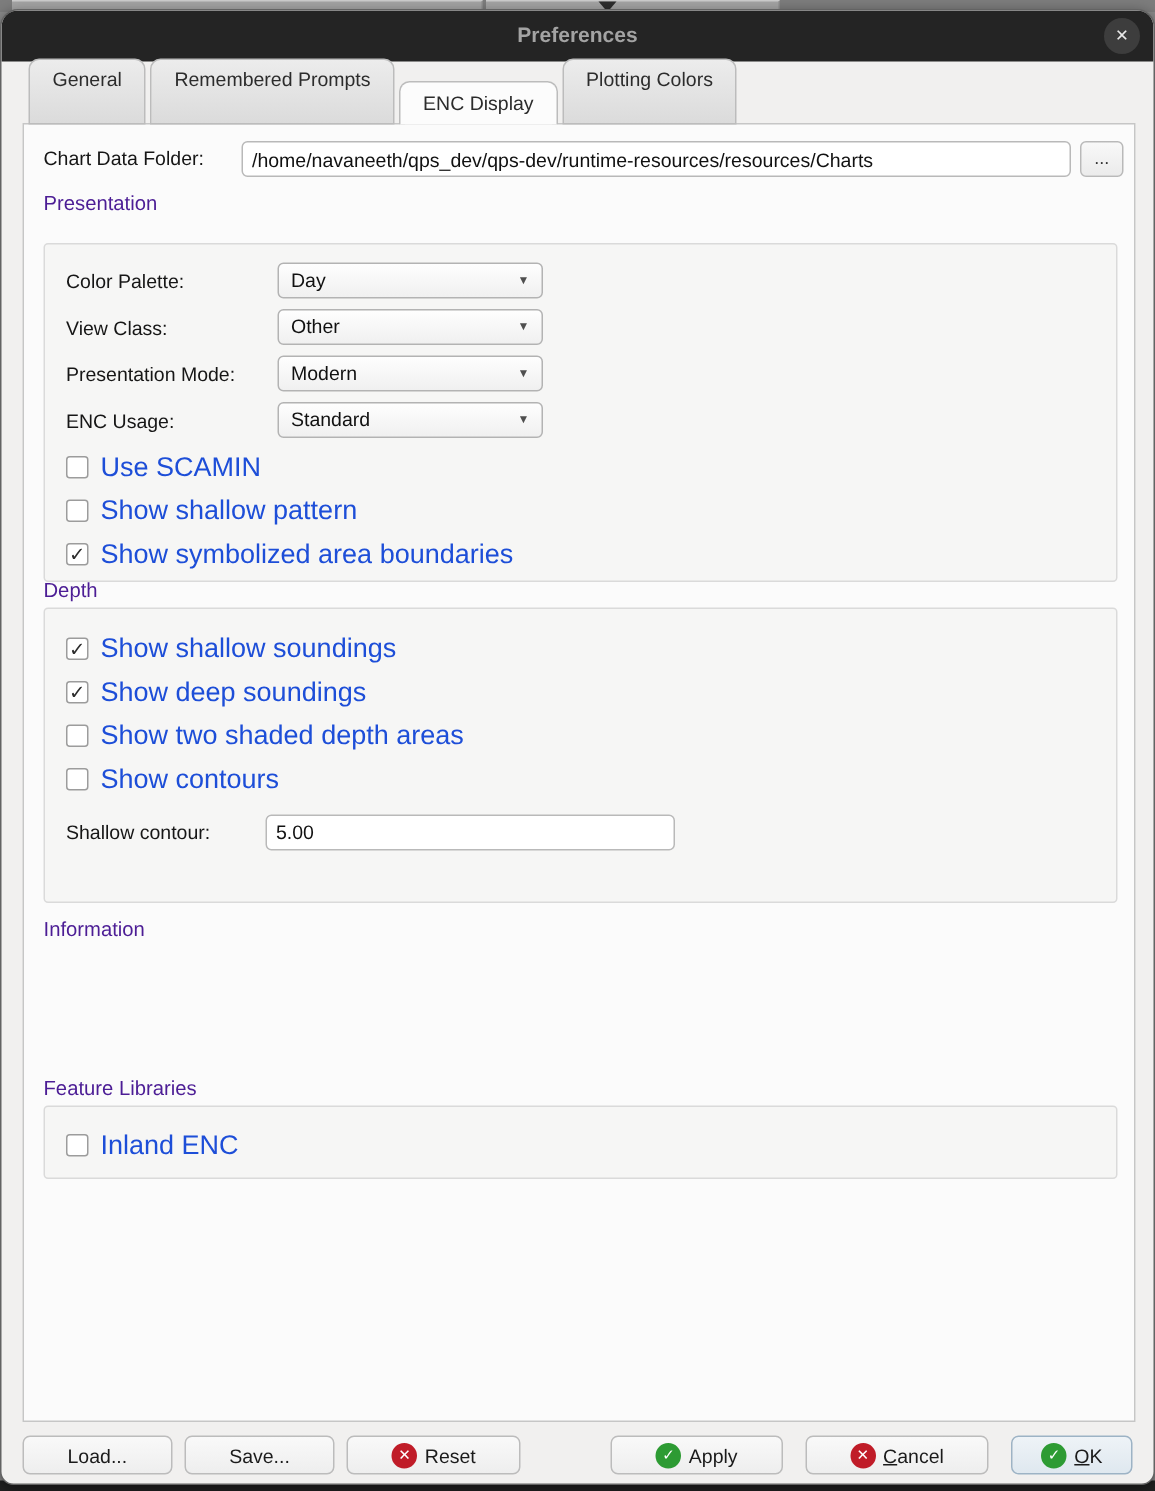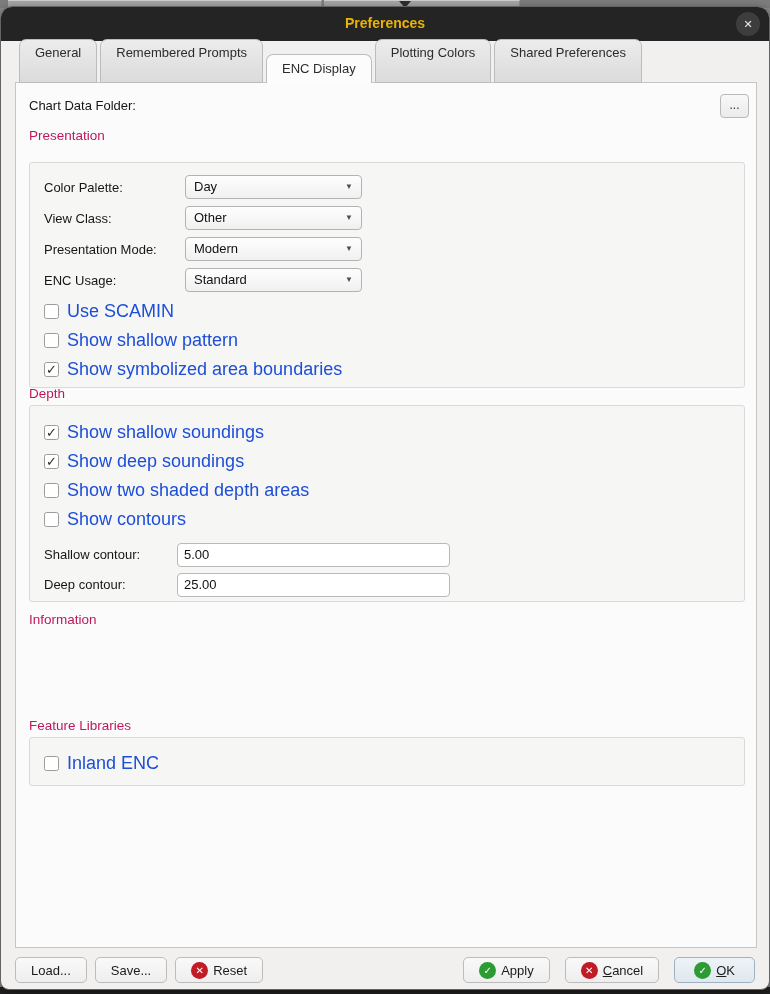--- a/index.html
+++ b/index.html
@@ -21,21 +21,21 @@
   .bg-strip-bottom { position:absolute; bottom:0; left:0; width:770px; height:7px; background:#222222; }
 
   
   .dialog {
     position:absolute; top:6px; left:0; width:770px; height:984px;
     background:#f1f0ef; border:1px solid #636363;
     border-radius:12px 12px 9px 9px; overflow:hidden;
     box-shadow:0 3px 10px rgba(0,0,0,0.45);
   }
   .titlebar { position:absolute; top:0; left:0; right:0; height:34px; background:#242424; }
-  .titlebar .title { text-align:center; color:#eab308; font-weight:bold; font-size:14px; line-height:33px; }
+  .titlebar .title { text-align:center; color:#a3a3a3; font-weight:bold; font-size:14px; line-height:33px; }
   .close-btn {
     position:absolute; right:9px; top:5px; width:24px; height:24px; border-radius:50%;
     background:#3d3d3d; color:#e9e9e9; font-size:11px; line-height:24px; text-align:center; cursor:pointer;
   }
 
   
   .tabs { position:absolute; left:18px; top:47px; height:29px; display:flex; align-items:flex-end; z-index:3; }
   .tab {
     height:44px; line-height:25px; padding:0 15px; font-size:13px; color:#2c2c2c;
     background:linear-gradient(#ececec,#dbdbdb);
@@ -55,21 +55,21 @@
     border:1px solid #b9b9b9; border-radius:4px; background:#ffffff;
     font-family:"Liberation Sans","DejaVu Sans",sans-serif; font-size:13px; color:#111; padding:0 6px; outline:none;
   }
   .chart-input { position:absolute; left:145px; top:11px; width:553px; height:24px; }
   .browse-btn {
     position:absolute; left:704px; top:11px; width:29px; height:24px;
     background:linear-gradient(#f8f8f8,#ebebeb); border:1px solid #b9b9b9; border-radius:4px;
     font-size:12px; color:#333; text-align:center; line-height:20px; cursor:pointer;
   }
 
-  .section-title { position:absolute; left:13px; font-size:13.5px; color:#be185d; }
+  .section-title { position:absolute; left:13px; font-size:13.5px; color:#4c1d95; }
   .st-presentation { top:45px; }
   .st-depth { top:303px; }
   .st-information { top:529px; }
   .st-features { top:635px; }
 
   .group {
     position:absolute; left:13px; width:716px;
     background:#f6f6f5; border:1px solid #dadada; border-radius:3px;
   }
   .g-presentation { top:64px;  height:226px;margin-top:15px; }
@@ -94,21 +94,21 @@
   .check-label { font-size:18px; color:#1d4ed8; white-space:nowrap; }
 
   .field-row { position:absolute; left:14px; height:39px; display:flex; align-items:center; }
   .field-row .row-label { width:133px; font-size:13px; color:#161616; }
   .field-input { width:273px; height:24px; }
 
   
   .footer-left  { position:absolute; left:14px;  top:950px; display:flex; gap:8px;  z-index:2; }
   .footer-right { position:absolute; right:14px; top:950px; display:flex; gap:15px; z-index:2; }
   .btn {
-    height:26px; padding:0 15px; display:flex; align-items:center; justify-content:center;
+    height:26px; padding:0 29px; display:flex; align-items:center; justify-content:center;
     background:linear-gradient(#f9f9f9,#eeeeee); border:1px solid #bcbcbc; border-radius:5px;
     font-size:13px; color:#1b1b1b; cursor:pointer; white-space:nowrap;
   }
   .btn.ok { background:linear-gradient(#eef3f7,#dfe8ef); border-color:#9db3c5; padding:0 19px; }
   .icon-circle {
     width:17px; height:17px; border-radius:50%; margin-right:5px; flex:none;
     color:#fff; font-size:10px; line-height:17px; text-align:center; font-weight:bold;
   }
   .icon-green { background:#2d9b33; }
   .icon-red { background:#c01c28; }
@@ -131,26 +131,26 @@
     <div class="close-btn">
       <span>✕</span>
     </div>
   </div>
 
   <div class="tabs">
     <div class="tab">General</div>
     <div class="tab">Remembered Prompts</div>
     <div class="tab active">ENC Display</div>
     <div class="tab">Plotting Colors</div>
-    <div class="tab">Shared Preferences</div>
   </div>
 
   <div class="pane">
 
     <div class="chart-label">Chart Data Folder:</div>
+    <input class="text-input chart-input" value="/home/navaneeth/qps_dev/qps-dev/runtime-resources/resources/Charts" style="">
     <div class="browse-btn">...</div>
 
     <div class="section-title st-presentation">Presentation</div>
     <div class="group g-presentation">
       <div class="combo-row" style="top:12px">
         <span class="row-label">Color Palette:</span>
         <div class="combo">
           <div class="combo-value">Day</div>
           <div class="combo-arrow">▼</div>
         </div>
@@ -204,24 +204,20 @@
         <span class="checkbox"></span>
         <span class="check-label">Show two shaded depth areas</span>
       </div>
       <div class="check-row" style="top:105px">
         <span class="checkbox"></span>
         <span class="check-label">Show contours</span>
       </div>
       <div class="field-row" style="top:129px">
         <span class="row-label">Shallow contour:</span>
         <input class="text-input field-input" value="5.00" style="">
-      </div>
-      <div class="field-row" style="top:159px">
-        <span class="row-label">Deep contour:</span>
-        <input class="text-input field-input" value="25.00" style="">
       </div>
     </div>
 
     <div class="section-title st-information">Information</div>
 
     <div class="section-title st-features">Feature Libraries</div>
     <div class="group g-features">
       <div class="check-row" style="top:17px">
         <span class="checkbox"></span>
         <span class="check-label">Inland ENC</span>

